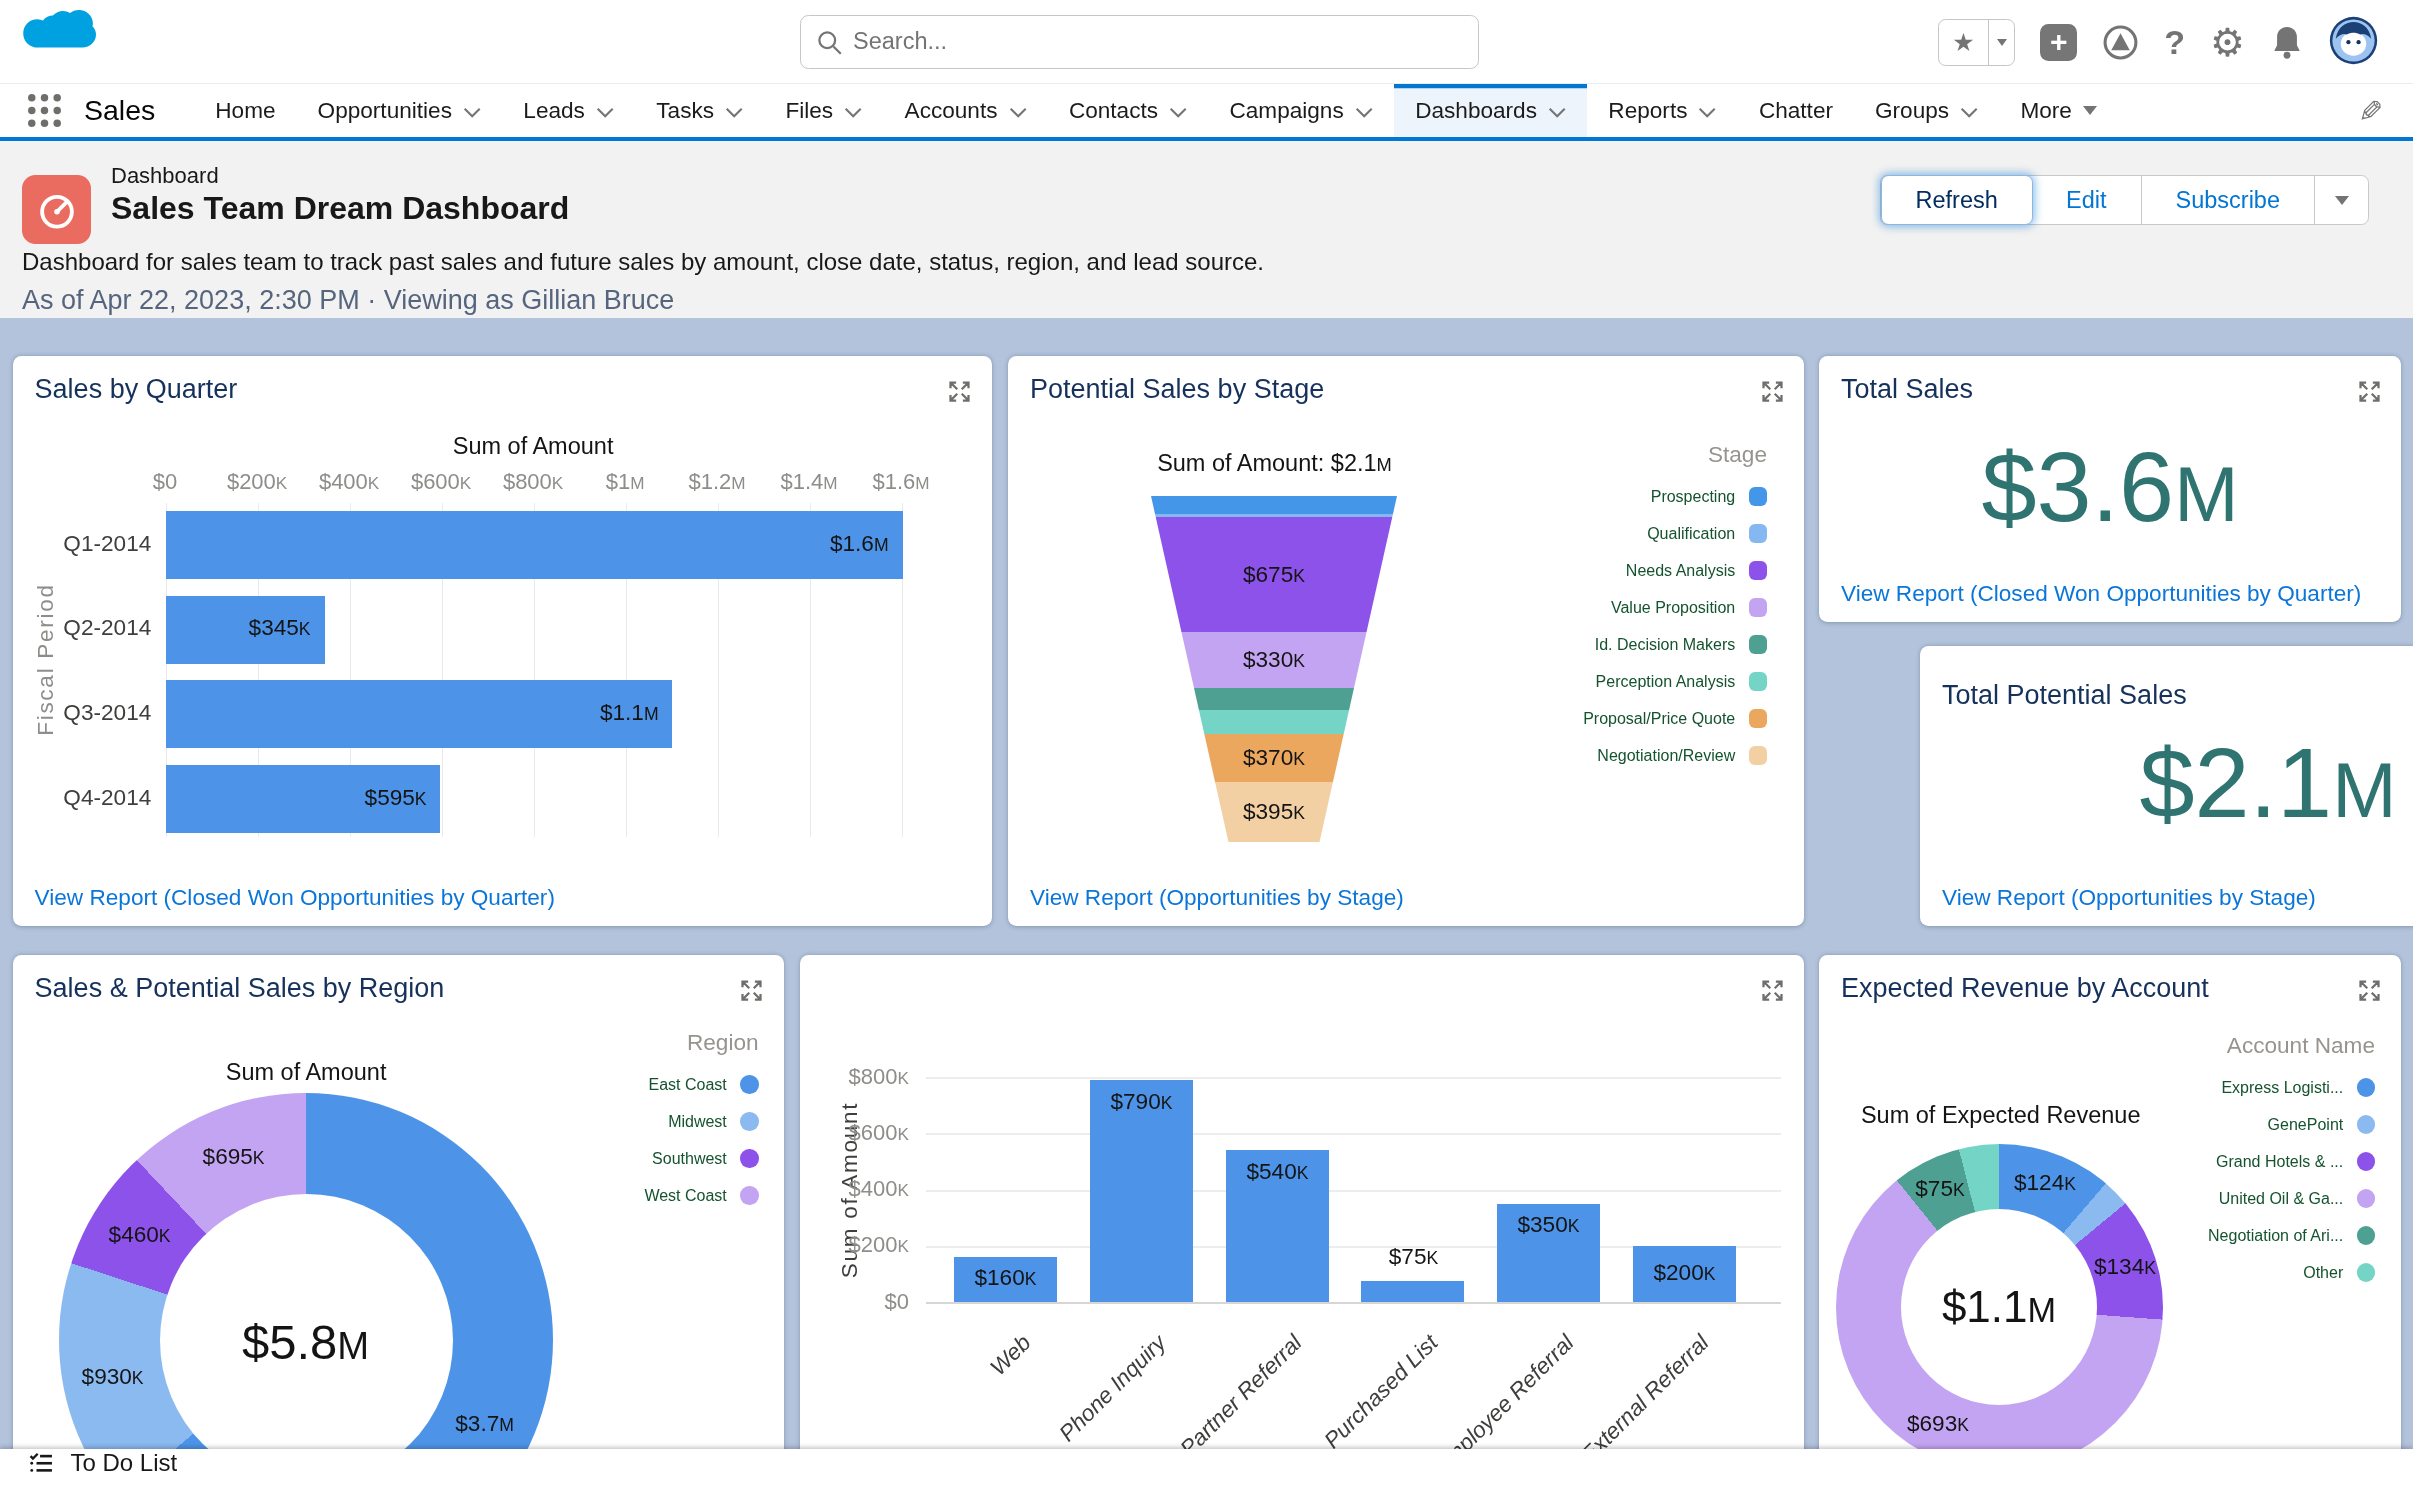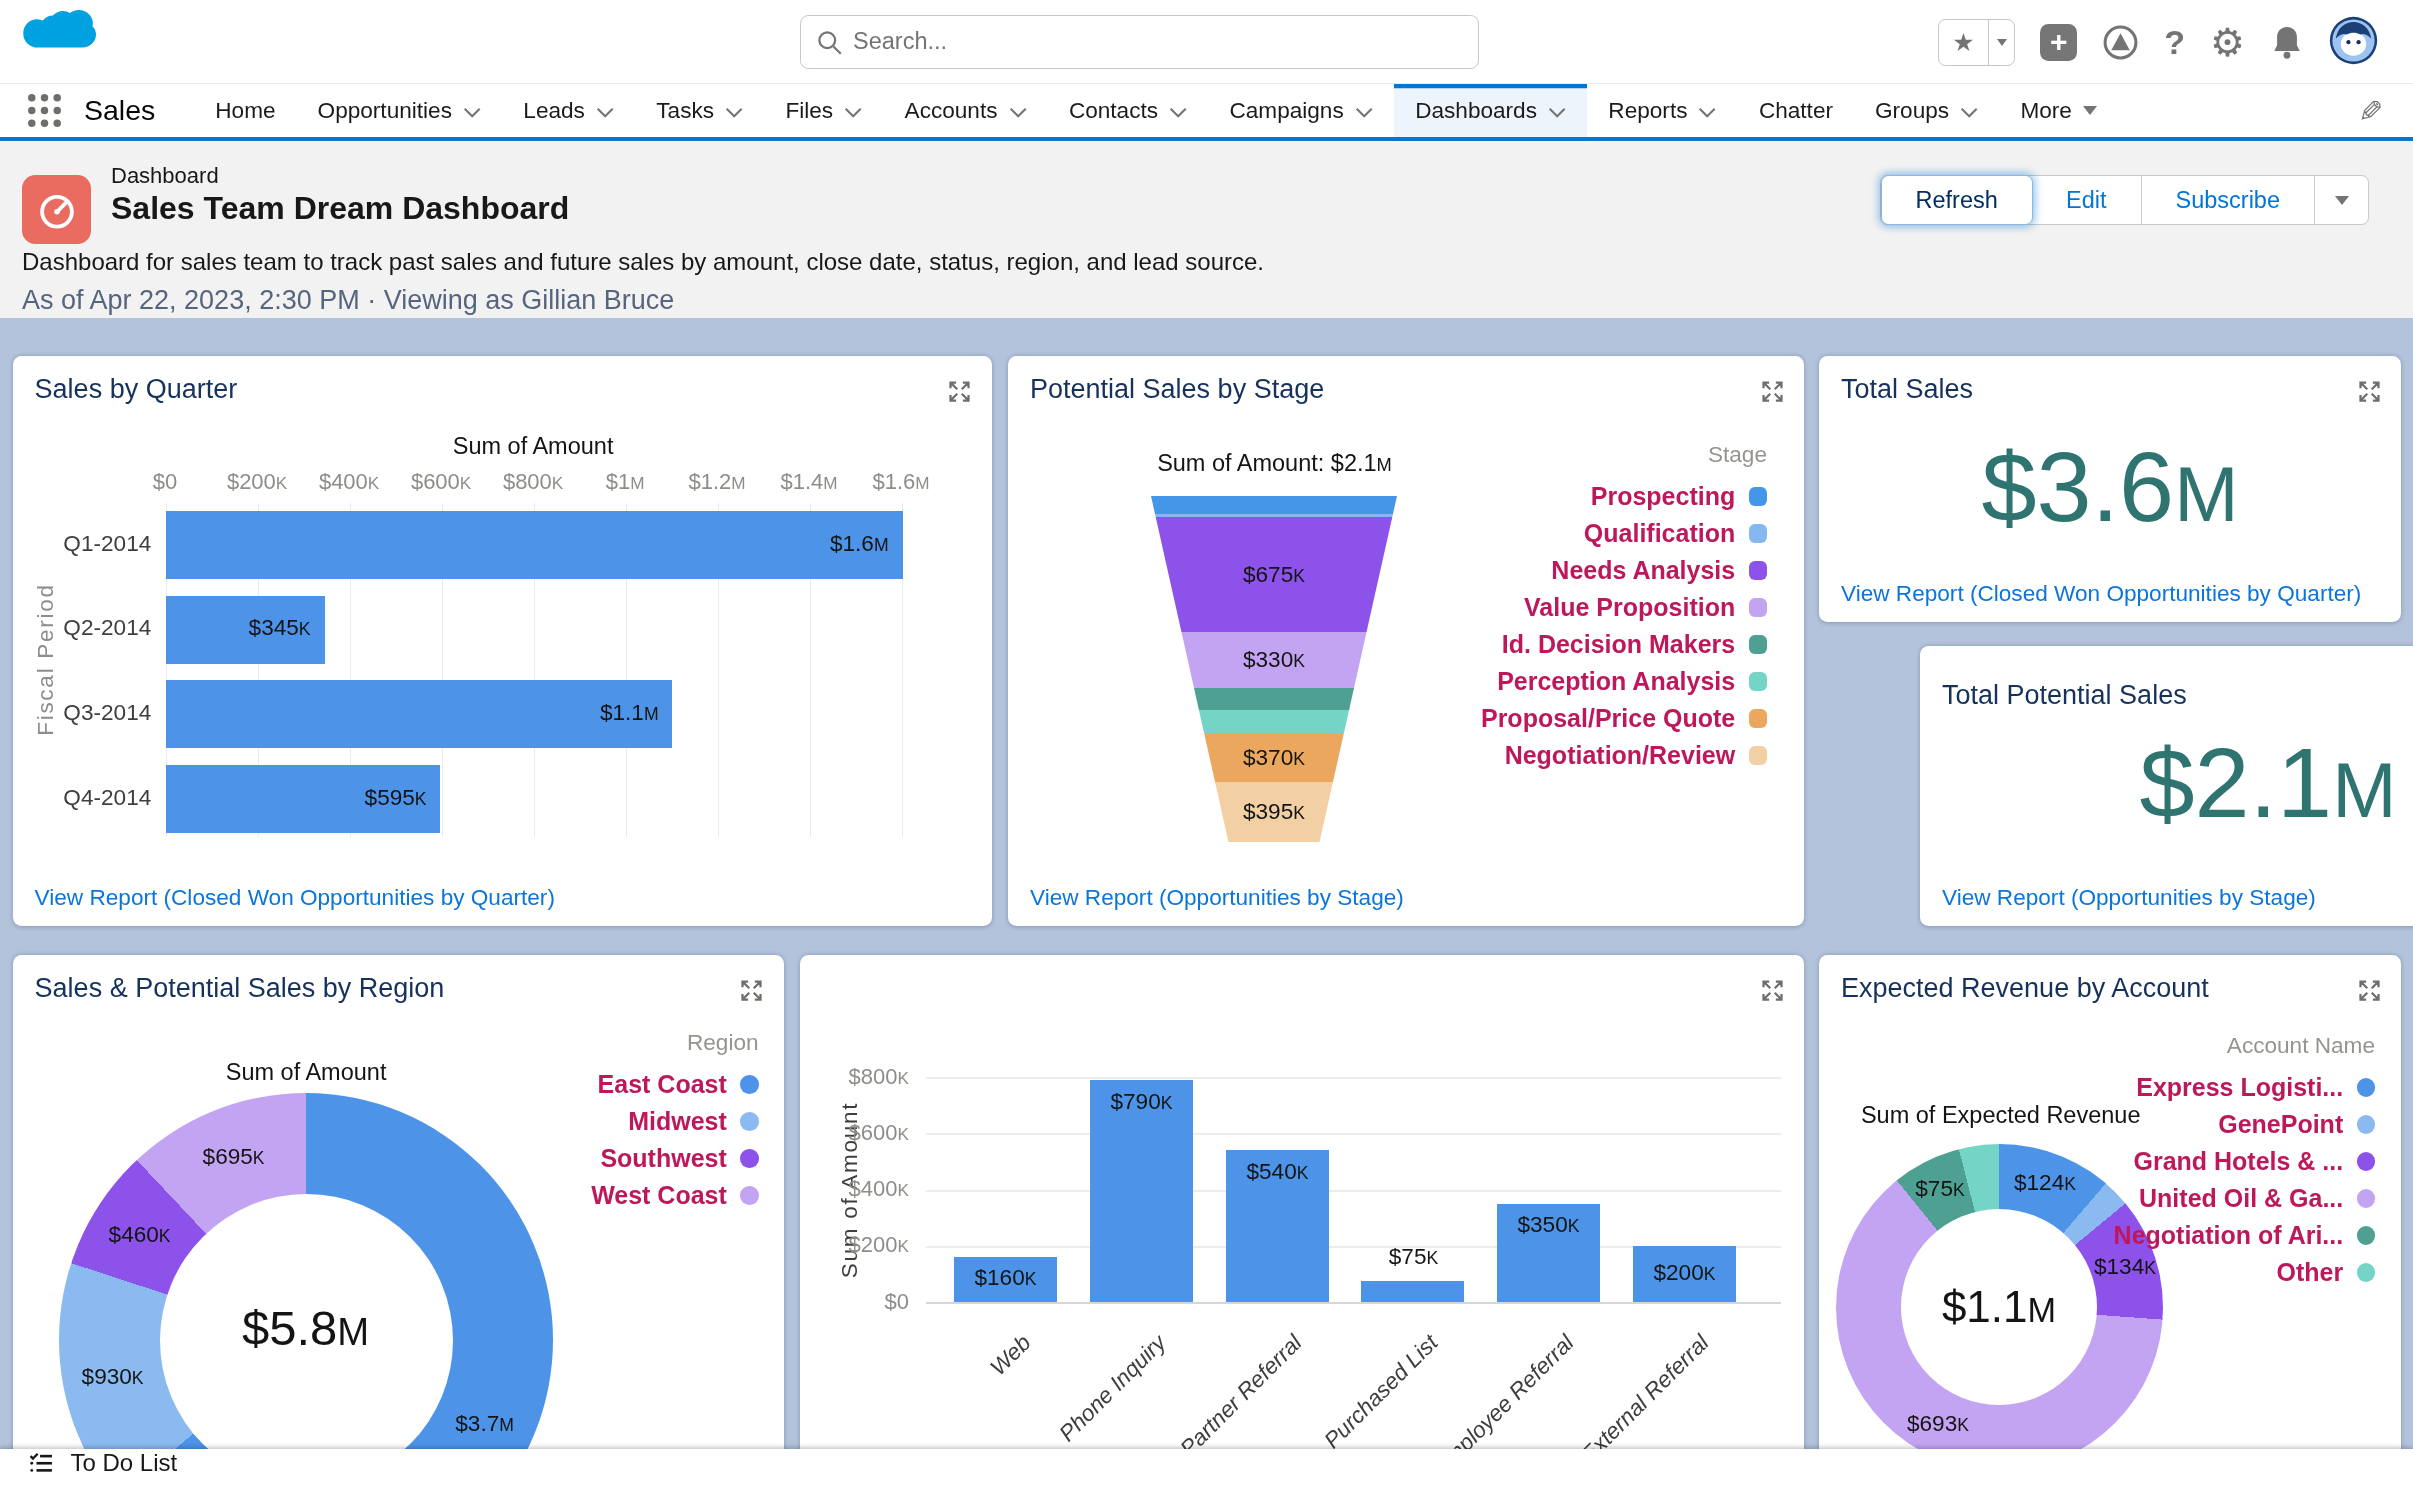--- a/index.html
+++ b/index.html
@@ -93,21 +93,21 @@
   #donut-account .donut-center{font-size:44px;}
   .slab{position:absolute;transform:translate(-50%,-50%);font-size:22.6px;color:#141414;white-space:nowrap;}
 
   
   .legend{position:absolute;display:flex;flex-direction:column;align-items:flex-end;}
   #lg-funnel{right:37px;top:80px;}
   #lg-region{right:25px;top:69px;}
   #lg-account{right:26px;top:72px;}
   .lg-title{font-size:22.6px;color:#97948f;height:37px;display:flex;align-items:center;margin-bottom:5px;}
   .lg-row{height:37px;display:flex;align-items:center;gap:13.4px;}
-  .lg-label{font-size:25px;color:#be185d;font-weight:bold;}
+  .lg-label{font-size:16px;color:#14532d;}
   .swatch{width:18.4px;height:18.4px;flex:none;}
   .sq{border-radius:5.9px;}
   .ci{border-radius:50%;}
 
   .unit{font-size:.78em;}
 
   
   .ubar{position:absolute;left:0;top:1449px;width:100%;height:59px;background:#fff;box-shadow:0 -1.7px 5px rgba(0,0,0,.25);display:flex;align-items:flex-start;gap:15px;padding-left:27px;z-index:50;}
   .ubar-label{font-size:24px;color:#181818;}
 </style>
@@ -407,21 +407,21 @@
 
     <section class="panel" id="p-region">
       <div class="p-title">Sales &amp; Potential Sales by Region</div>
       <span class="expand"><svg width="27" height="27" viewBox="0 0 24 24" fill="none" stroke="#706e6b" stroke-width="2">
             <path d="M9 4H4v5M4 4l6 6M15 4h5v5M20 4l-6 6M9 20H4v-5M4 20l6-6M15 20h5v-5M20 20l-6-6"></path>
           </svg></span>
       <div class="chart-title" id="ct-region">Sum of Amount</div>
       <div class="chart-host" id="donut-region">
           <div class="ring" style="left: 46px; top: 138px; width: 494px; height: 494px; background: conic-gradient(rgb(77, 148, 232) 0deg, rgb(77, 148, 232) 230.251deg, rgb(138, 186, 240) 230.251deg, rgb(138, 186, 240) 288.124deg, rgb(140, 82, 234) 288.124deg, rgb(140, 82, 234) 316.75deg, rgb(195, 164, 242) 316.75deg, rgb(195, 164, 242) 360deg);"></div>
           <div class="hole" style="left: 147px; top: 239px; width: 293px; height: 293px;"></div>
-          <div class="donut-center" style="left: 293px; top: 373px;">$5.8<span class="unit">M</span></div>
+          <div class="donut-center" style="left: 293px; top: 387px;">$5.8<span class="unit">M</span></div>
           <div class="slab" style="left: 472px; top: 469px;">$3.7<span class="unit">M</span></div>
           <div class="slab" style="left: 100px; top: 422px;">$930<span class="unit">K</span></div>
           <div class="slab" style="left: 127px; top: 280px;">$460<span class="unit">K</span></div>
           <div class="slab" style="left: 221px; top: 202px;">$695<span class="unit">K</span></div>
         </div>
       <div class="legend" id="lg-region">
         <span class="lg-title">Region</span>
         <span class="lg-row">
             <span class="lg-label">East Coast</span>
             <span class="swatch ci" style="background: rgb(77, 148, 232);"></span>

